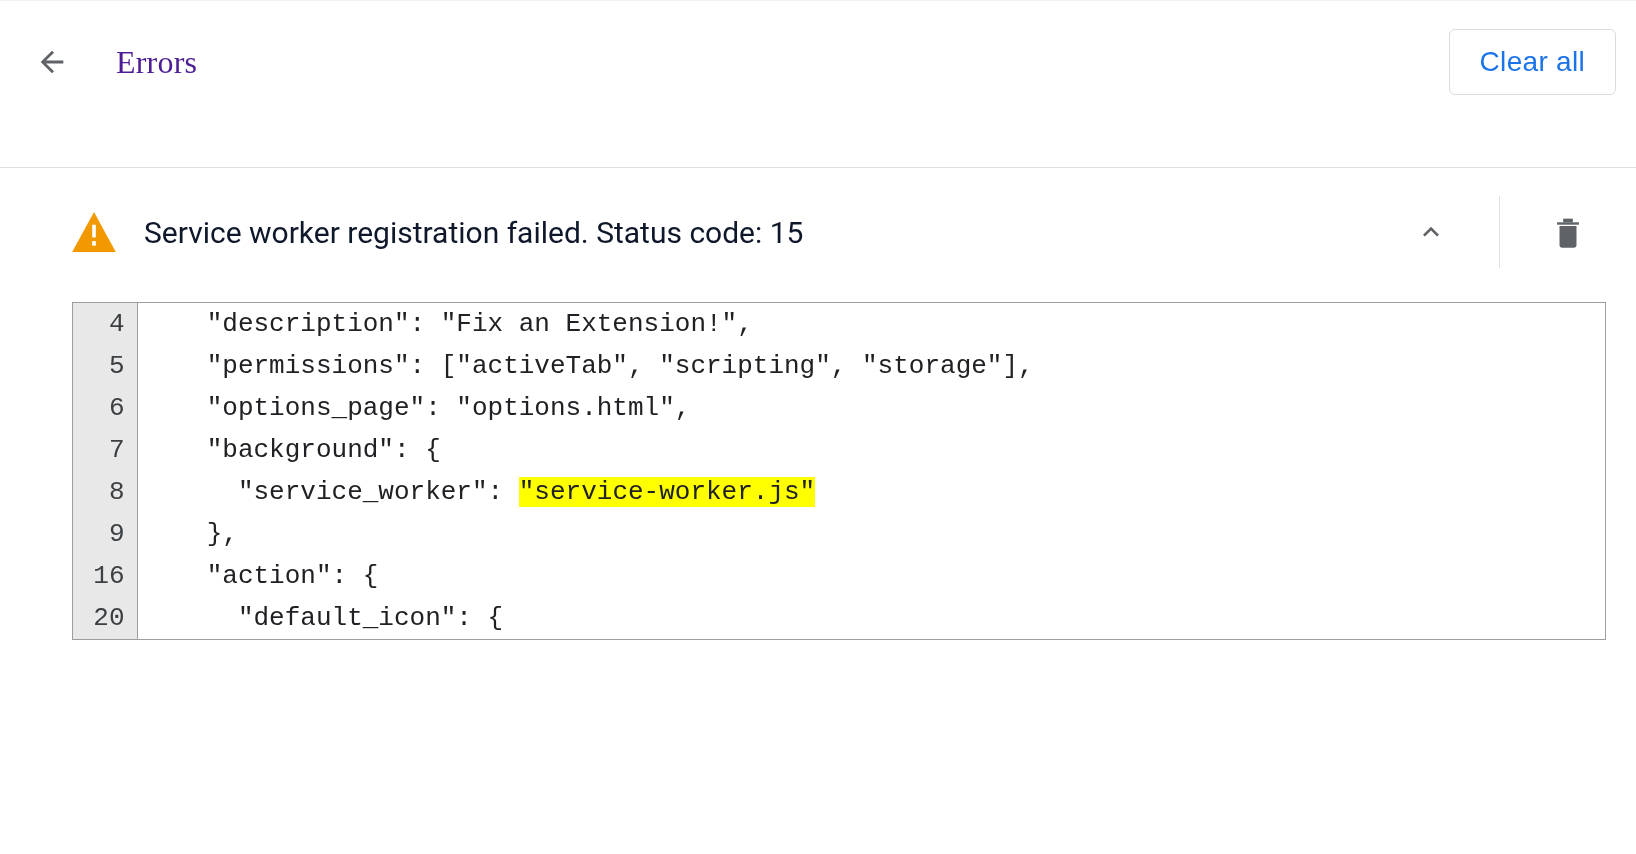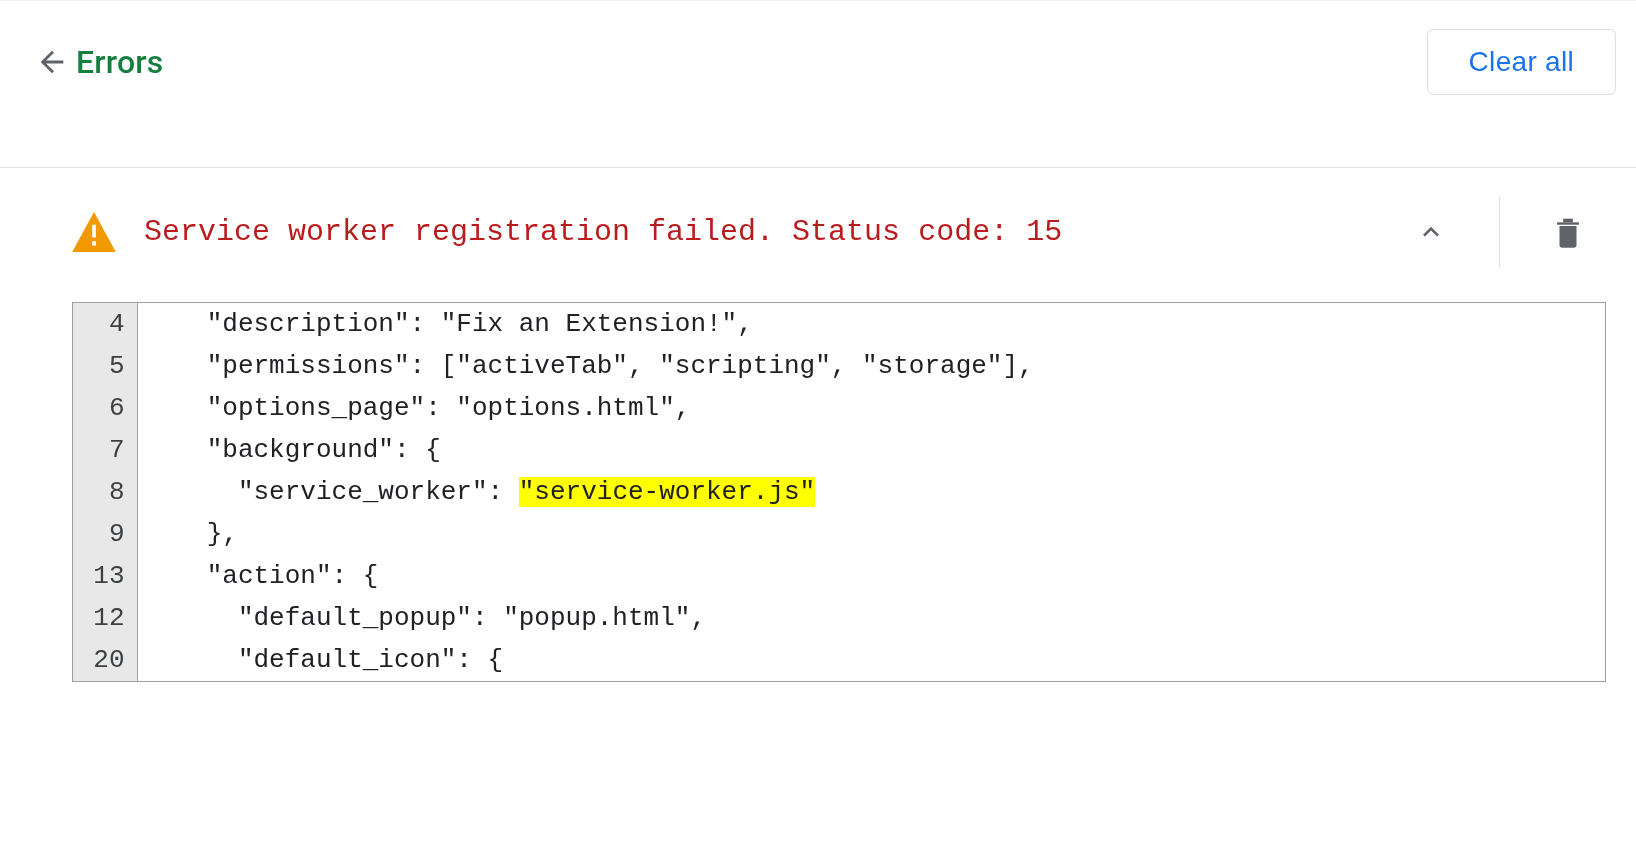--- a/index.html
+++ b/index.html
@@ -28,31 +28,33 @@
     align-items: center;
     justify-content: center;
     border-radius: 50%;
     cursor: pointer;
     color: #5f6368;
   }
   .back-btn svg { width: 34px; height: 34px; }
   .page-title {
     font-size: 32px;
     font-weight: 500;
-    color: #15803d;
+    color: #4c1d95;
+    margin-left: 40px;
     letter-spacing: 0.2px;
+    font-family: Liberation Serif, serif;
   }
   .spacer { flex: 1; }
   .clear-all-btn {
     border: 1px solid #dadce0;
     background: #fff;
     color: #1a73e8;
     font-size: 28px;
     font-weight: 500;
-    padding: 16px 41px;
+    padding: 16px 30px;
     border-radius: 6px;
     cursor: pointer;
     letter-spacing: 0.3px;
   }
   .divider-full {
     height: 1px;
     background: #e0e0e0;
     margin-top: 44px;
   }
   .error-panel {
@@ -65,23 +67,22 @@
   }
   .warn-tri {
     width: 44px;
     height: 40px;
     flex: 0 0 auto;
     margin-right: 28px;
   }
   .error-title {
     font-size: 30px;
     font-weight: 400;
-    color: #b91c1c;
+    color: #0f172a;
     flex: 1;
-    font-family: Liberation Mono, monospace;
   }
   .collapse-btn {
     width: 56px;
     height: 56px;
     display: flex;
     align-items: center;
     justify-content: center;
     color: #5f6368;
     cursor: pointer;
   }
@@ -199,26 +200,22 @@
             </tr>
             <tr>
               <td class="gutter">8</td>
               <td class="code-cell"><span>    "service_worker": </span><span class="hl">"service-worker.js"</span></td>
             </tr>
             <tr>
               <td class="gutter">9</td>
               <td class="code-cell"><span>  },</span></td>
             </tr>
             <tr>
-              <td class="gutter">13</td>
+              <td class="gutter">16</td>
               <td class="code-cell"><span>  "action": {</span></td>
-            </tr>
-            <tr>
-              <td class="gutter">12</td>
-              <td class="code-cell"><span>    "default_popup": "popup.html",</span></td>
             </tr>
             <tr>
               <td class="gutter">20</td>
               <td class="code-cell"><span>    "default_icon": {</span></td>
             </tr>
           </tbody>
       </table>
     </div>
 
   </div>

